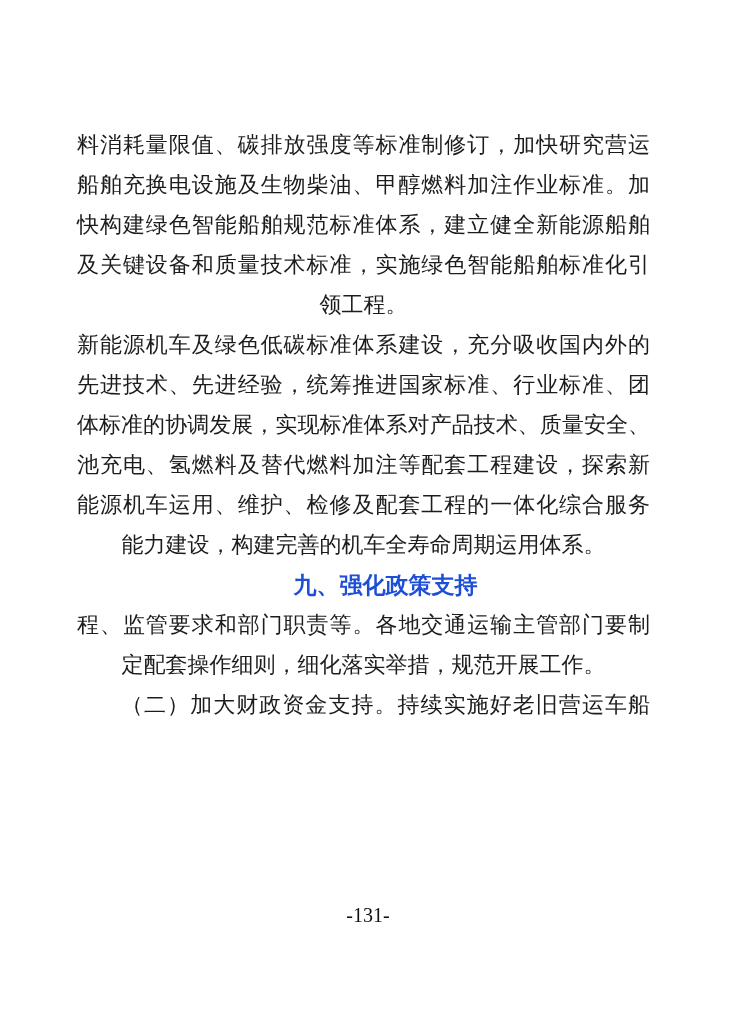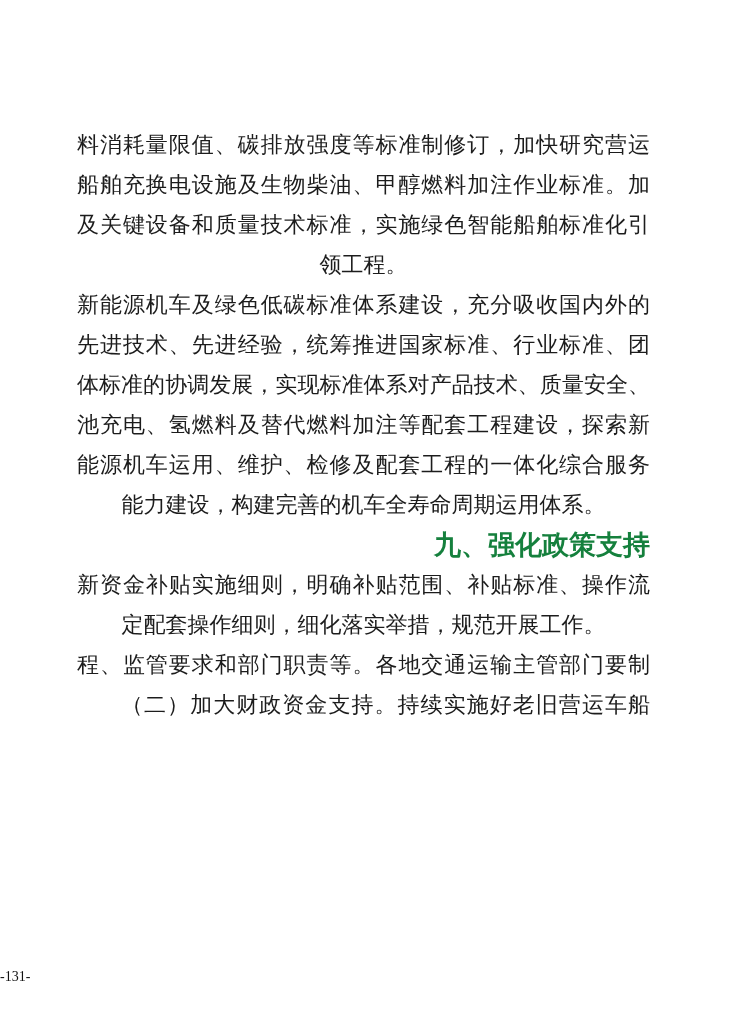--- a/index.html
+++ b/index.html
@@ -45,59 +45,59 @@
   .line.indent {
     padding-left: 44px;
   }
   .heading {
     margin: 0;
     height: 40px;
     line-height: 40px;
     padding-left: 44px;
     font-family: "Liberation Sans", "DejaVu Sans", sans-serif;
     font-weight: bold;
-    font-size: 27px;
-    color: #15803d;
-    text-align: right;
+    font-size: 23px;
+    color: #1d4ed8;
+    text-align: center;
   }
   .page-number {
     position: absolute;
     left: 0;
-    top: 962px;
+    top: 900px;
     width: 736px;
     height: 30px;
     line-height: 30px;
-    text-align: left;
-    font-size: 14px;
+    text-align: center;
+    font-size: 20px;
     color: #111111;
     font-family: "Liberation Serif", "DejaVu Serif", serif;
   }
 </style>
 </head>
 <body>
 
 <div class="page">
   <div class="textblock">
 
     <div class="line full">料消耗量限值、碳排放强度等标准制修订，加快研究营运</div>
     <div class="line full">船舶充换电设施及生物柴油、甲醇燃料加注作业标准。加</div>
+    <div class="line full">快构建绿色智能船舶规范标准体系，建立健全新能源船舶</div>
     <div class="line full">及关键设备和质量技术标准，实施绿色智能船舶标准化引</div>
     <div class="line">领工程。</div>
 
     <div class="line full">新能源机车及绿色低碳标准体系建设，充分吸收国内外的</div>
     <div class="line full">先进技术、先进经验，统筹推进国家标准、行业标准、团</div>
     <div class="line full">体标准的协调发展，实现标准体系对产品技术、质量安全、</div>
     <div class="line full">池充电、氢燃料及替代燃料加注等配套工程建设，探索新</div>
     <div class="line full">能源机车运用、维护、检修及配套工程的一体化综合服务</div>
     <div class="line">能力建设，构建完善的机车全寿命周期运用体系。</div>
 
     <h2 class="heading">九、强化政策支持</h2>
 
-    <div class="line full">新资金补贴实施细则，明确补贴范围、补贴标准、操作流</div>
+    <div class="line full">程、监管要求和部门职责等。各地交通运输主管部门要制</div>
     <div class="line">定配套操作细则，细化落实举措，规范开展工作。</div>
-    <div class="line full">程、监管要求和部门职责等。各地交通运输主管部门要制</div>
 
     <div class="line full indent">（二）加大财政资金支持。持续实施好老旧营运车船</div>
 
   </div>
 
   <div class="page-number">-131-</div>
 </div>
 
 </body></html>

